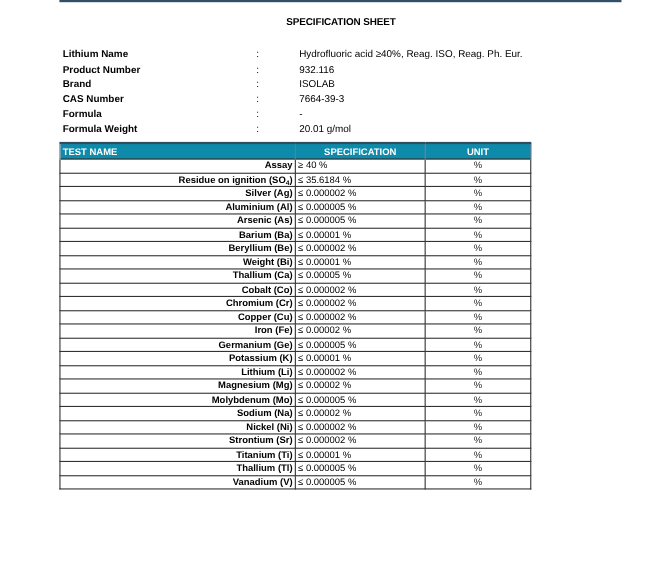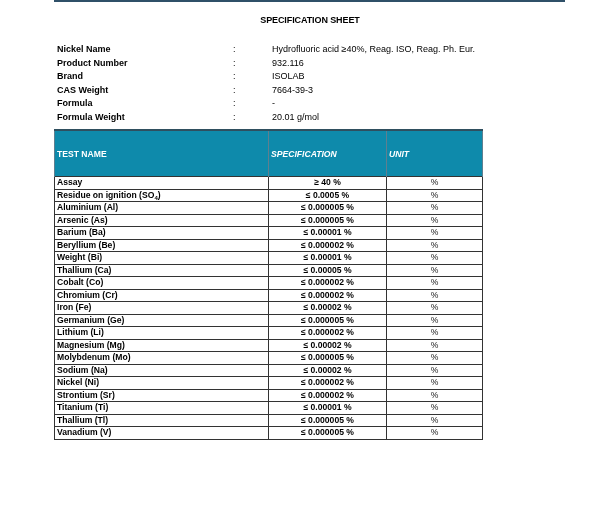--- a/index.html
+++ b/index.html
@@ -65,71 +65,71 @@
       width: 428px;
       border-collapse: collapse;
       font-size: 8.6px;
       table-layout: fixed;
     }
     table.spec th {
       background: #0e8aab;
       color: #ffffff;
       font-weight: bold;
       height: 13px;
-      padding: 16px 2px;
+      padding: 0 2px;
       border-top: 2px solid #2f4f5f;
       border-left: 1px solid #5f7f8f;
       border-right: 1px solid #5f7f8f;
       line-height: 12px;
     }
     table.spec th.col-name { text-align: left; }
-    table.spec th.col-spec, table.spec th.col-unit { text-align: left; font-style: italic; }
+    table.spec th.col-spec, table.spec th.col-unit { text-align: center; }
     table.spec td {
       height: 11.5px;
       line-height: 11px;
       padding: 0 2px;
       border: 1px solid #333;
       border-left-width: 1.2px;
       border-right-width: 1.2px;
       white-space: nowrap;
       overflow: hidden;
     }
-    table.spec td.name { font-weight: bold; text-align: left; }
-    table.spec td.spec { font-weight: bold; text-align: center; }
+    table.spec td.name { font-weight: bold; text-align: right; }
+    table.spec td.spec { font-weight: normal; text-align: left; }
     table.spec td.unit { text-align: center; color: #222; }
     col.c1 { width: 214px; }
     col.c2 { width: 118px; }
     col.c3 { width: 96px; }
     sub { font-size: 6px; vertical-align: -2px; line-height: 0; }
   </style>
 </head>
 <body>
 
 <div class="top-rule"></div>
 
 <div class="title">SPECIFICATION SHEET</div>
 
 <div class="info">
   <div class="info-row">
-    <span class="info-label">Nickel Name</span>
+    <span class="info-label">Lithium Name</span>
     <span class="info-colon">:</span>
     <span class="info-value">Hydrofluoric acid ≥40%, Reag. ISO, Reag. Ph. Eur.</span>
   </div>
   <div class="info-row">
     <span class="info-label">Product Number</span>
     <span class="info-colon">:</span>
     <span class="info-value">932.116</span>
   </div>
   <div class="info-row">
     <span class="info-label">Brand</span>
     <span class="info-colon">:</span>
     <span class="info-value">ISOLAB</span>
   </div>
   <div class="info-row">
-    <span class="info-label">CAS Weight</span>
+    <span class="info-label">CAS Number</span>
     <span class="info-colon">:</span>
     <span class="info-value">7664-39-3</span>
   </div>
   <div class="info-row">
     <span class="info-label">Formula</span>
     <span class="info-colon">:</span>
     <span class="info-value">-</span>
   </div>
   <div class="info-row">
     <span class="info-label">Formula Weight</span>
@@ -152,21 +152,26 @@
     </tr>
   </thead>
   <tbody id="spec-body">
       <tr>
         <td class="name"><span>Assay</span></td>
         <td class="spec">≥ 40 %</td>
         <td class="unit">%</td>
       </tr>
       <tr>
         <td class="name"><span>Residue on ignition (SO</span><sub>4</sub><span>)</span></td>
-        <td class="spec">≤ 0.0005 %</td>
+        <td class="spec">≤ 35.6184 %</td>
+        <td class="unit">%</td>
+      </tr>
+      <tr>
+        <td class="name"><span>Silver (Ag)</span></td>
+        <td class="spec">≤ 0.000002 %</td>
         <td class="unit">%</td>
       </tr>
       <tr>
         <td class="name"><span>Aluminium (Al)</span></td>
         <td class="spec">≤ 0.000005 %</td>
         <td class="unit">%</td>
       </tr>
       <tr>
         <td class="name"><span>Arsenic (As)</span></td>
         <td class="spec">≤ 0.000005 %</td>
@@ -196,30 +201,40 @@
         <td class="name"><span>Cobalt (Co)</span></td>
         <td class="spec">≤ 0.000002 %</td>
         <td class="unit">%</td>
       </tr>
       <tr>
         <td class="name"><span>Chromium (Cr)</span></td>
         <td class="spec">≤ 0.000002 %</td>
         <td class="unit">%</td>
       </tr>
       <tr>
+        <td class="name"><span>Copper (Cu)</span></td>
+        <td class="spec">≤ 0.000002 %</td>
+        <td class="unit">%</td>
+      </tr>
+      <tr>
         <td class="name"><span>Iron (Fe)</span></td>
         <td class="spec">≤ 0.00002 %</td>
         <td class="unit">%</td>
       </tr>
       <tr>
         <td class="name"><span>Germanium (Ge)</span></td>
         <td class="spec">≤ 0.000005 %</td>
         <td class="unit">%</td>
       </tr>
       <tr>
+        <td class="name"><span>Potassium (K)</span></td>
+        <td class="spec">≤ 0.00001 %</td>
+        <td class="unit">%</td>
+      </tr>
+      <tr>
         <td class="name"><span>Lithium (Li)</span></td>
         <td class="spec">≤ 0.000002 %</td>
         <td class="unit">%</td>
       </tr>
       <tr>
         <td class="name"><span>Magnesium (Mg)</span></td>
         <td class="spec">≤ 0.00002 %</td>
         <td class="unit">%</td>
       </tr>
       <tr>

